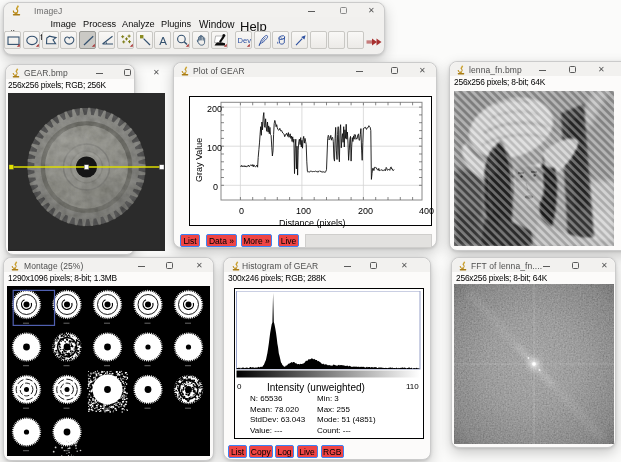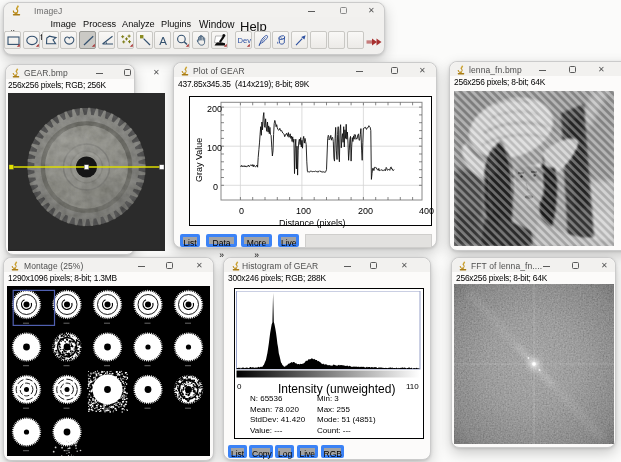--- a/index.html
+++ b/index.html
@@ -4,21 +4,21 @@
 html,body{width:621px;height:462px;overflow:hidden}
 body{font-family:"Liberation Sans",sans-serif;background:#fbfbfa;position:relative}
 .win{position:absolute;background:#fcfbfa;border:1px solid #cbcbcb;border-radius:8px;
      box-shadow:0 5px 14px rgba(0,0,0,.20), 0 1px 3px rgba(0,0,0,.12)}
 .tb{position:absolute;left:0;right:0;top:0;height:14px;background:#f2f1ef;border-radius:8px 8px 0 0}
 .tt{position:absolute;top:3px;font-size:8.5px;color:#4e4e4e;letter-spacing:.1px;white-space:nowrap}
 .mini{position:absolute;width:7px;height:1px;background:#5a5a5a;top:8px}
 .maxi{position:absolute;width:7px;height:7px;border:1px solid #5a5a5a;border-radius:1.5px;top:4px}
 .clos{position:absolute;font-size:8px;color:#555;top:2.5px}
 .stat{position:absolute;font-size:8.4px;letter-spacing:-0.2px;color:#000;white-space:nowrap}
-.btn{position:absolute;background:#a3a3a3;border:3px solid #3b82f6;
+.btn{position:absolute;background:#ef4444;border:1px solid #3b82f6;
      border-radius:2px;font-size:8.5px;color:#000;text-align:center;line-height:12px;height:13px}
 svg{position:absolute;display:block}
 </style></head><body>
 <div class="win" style="left:3px;top:2px;width:382px;height:53px;background:#f1f0ee">
     <div class="tb">
       <svg style="left:8px;top:2px" width="9" height="11" viewBox="0 0 9 11">
         <path d="M5.6,0.3 L7,1.1 L5.2,4.6 L3.8,3.8 Z" fill="#caa12c"></path>
         <path d="M4.4,3.9 C5.6,4.4 6.1,5.8 5.5,6.9 C4.9,8 3.5,8.4 2.4,7.8 C1.6,7.3 1.2,6.4 1.4,5.5" fill="none" stroke="#b8860b" stroke-width="1.1"></path>
         <rect x="0.8" y="9" width="7.4" height="1.5" rx="0.7" fill="#a87c16"></rect>
         <path d="M3.2,7.6 L5,7.6 L5.6,9 L2.6,9 Z" fill="#c49420"></path>
@@ -218,21 +218,20 @@
         <path d="M5.6,0.3 L7,1.1 L5.2,4.6 L3.8,3.8 Z" fill="#caa12c"></path>
         <path d="M4.4,3.9 C5.6,4.4 6.1,5.8 5.5,6.9 C4.9,8 3.5,8.4 2.4,7.8 C1.6,7.3 1.2,6.4 1.4,5.5" fill="none" stroke="#b8860b" stroke-width="1.1"></path>
         <rect x="0.8" y="9" width="7.4" height="1.5" rx="0.7" fill="#a87c16"></rect>
         <path d="M3.2,7.6 L5,7.6 L5.6,9 L2.6,9 Z" fill="#c49420"></path>
       </svg>
       <div class="tt" style="left:19px">Plot of GEAR</div>
       <div class="mini" style="left:182px"></div>
       <div class="maxi" style="left:217px"></div>
       <div class="clos" style="left:245px">✕</div>
     </div>
-    <div class="stat" style="left:4px;top:16px">437.85x345.35&nbsp;&nbsp;(414x219); 8-bit; 89K</div>
     <div style="position:absolute;left:15px;top:33px;width:243px;height:130px;background:#fff;border:1px solid #000"></div>
     <svg style="left:16px;top:34px" width="241" height="128" viewBox="190 97 241 128">
       <rect x="221" y="102.3" width="201" height="97.7" fill="none" stroke="#888" stroke-width="1"></rect>
       <path d="M221,107.2 H422" stroke="#d4d4d4" stroke-width="0.8"></path>
       <path d="M221,146.2 H422" stroke="#d4d4d4" stroke-width="0.8"></path>
       <path d="M221,185.3 H422" stroke="#d4d4d4" stroke-width="0.8"></path>
       <path d="M240.4,102.3 V200" stroke="#d4d4d4" stroke-width="0.8"></path>
       <path d="M301.9,102.3 V200" stroke="#d4d4d4" stroke-width="0.8"></path>
       <path d="M363.4,102.3 V200" stroke="#d4d4d4" stroke-width="0.8"></path>
       <path d="M240.4,200 v-3 M240.4,102.3 v3 M252.7,200 v-3 M252.7,102.3 v3 M265,200 v-3 M265,102.3 v3 M277.3,200 v-3 M277.3,102.3 v3 M289.6,200 v-3 M289.6,102.3 v3 M301.9,200 v-3 M301.9,102.3 v3 M314.2,200 v-3 M314.2,102.3 v3 M326.5,200 v-3 M326.5,102.3 v3 M338.8,200 v-3 M338.8,102.3 v3 M351.1,200 v-3 M351.1,102.3 v3 M363.4,200 v-3 M363.4,102.3 v3 M375.7,200 v-3 M375.7,102.3 v3 M388,200 v-3 M388,102.3 v3 M400.3,200 v-3 M400.3,102.3 v3 M412.6,200 v-3 M412.6,102.3 v3 M221,185.3 h3 M422,185.3 h-3 M221,177.5 h3 M422,177.5 h-3 M221,169.7 h3 M422,169.7 h-3 M221,161.8 h3 M422,161.8 h-3 M221,154 h3 M422,154 h-3 M221,146.2 h3 M422,146.2 h-3 M221,138.4 h3 M422,138.4 h-3 M221,130.6 h3 M422,130.6 h-3 M221,122.7 h3 M422,122.7 h-3 M221,114.9 h3 M422,114.9 h-3 M221,107.1 h3 M422,107.1 h-3" stroke="#555" stroke-width="0.7" fill="none"></path>
@@ -1494,27 +1493,27 @@
       <path d="M236.5,369 236.5,368.3 237.2,368.1 237.9,367.9 238.7,367.7 239.4,367.9 240.1,367.6 240.8,368.7 241.5,368.1 242.2,367.5 243,367.8 243.7,367.4 244.4,368.3 245.1,367.8 245.8,368.1 246.5,367.6 247.3,367.6 248,368.2 248.7,367.9 249.4,367.8 250.1,367 250.9,367.1 251.6,367.8 252.3,367 253,367.8 253.7,367.3 254.4,367.8 255.2,368 255.9,367 256.6,367.7 257.3,367.7 258,366.8 258.7,366.9 259.5,367.6 260.2,366.7 260.9,367.1 261.6,366.7 262.3,366.9 263.1,365.5 263.8,364.9 264.5,363.3 265.2,361.6 265.9,359.9 266.6,356.7 267.4,353.1 268.1,348.6 268.8,343.7 269.5,338.1 270.2,332.7 270.9,328.8 271.7,324.3 272.4,322.4 273.1,293 273.8,321.8 274.5,324.6 275.3,328.4 276,332.8 276.7,337.7 277.4,343.7 278.1,347.6 278.8,353.2 279.6,356.2 280.3,359.2 281,362.5 281.7,363.3 282.4,365 283.1,365.5 283.9,366.6 284.6,366.7 285.3,366.5 286,365.3 286.7,365.8 287.5,364.7 288.2,364 288.9,363.4 289.6,363.6 290.3,363.1 291,362.6 291.8,362 292.5,362.7 293.2,361.9 293.9,362 294.6,362.2 295.3,363.5 296.1,362.8 296.8,364.1 297.5,364.2 298.2,364.1 298.9,363.9 299.7,364.6 300.4,363.8 301.1,364.1 301.8,364.1 302.5,363.8 303.2,363.5 304,363.2 304.7,362.6 305.4,361.5 306.1,360.6 306.8,361.1 307.5,360.8 308.3,359.3 309,359.4 309.7,359.3 310.4,359.3 311.1,358.7 311.9,358.3 312.6,358.8 313.3,358.9 314,359.5 314.7,358.8 315.4,360.1 316.2,359.9 316.9,359.9 317.6,361.2 318.3,361 319,361.2 319.7,362 320.5,362.2 321.2,363.5 321.9,363.5 322.6,364.2 323.3,363.6 324.1,364.6 324.8,364.6 325.5,364.2 326.2,364.5 326.9,364.5 327.6,365.2 328.4,365.2 329.1,365 329.8,365.3 330.5,365.5 331.2,365.4 331.9,365.7 332.7,365.4 333.4,364.6 334.1,364.7 334.8,365 335.5,365.2 336.3,365.4 337,365.7 337.7,365.5 338.4,364.9 339.1,364.8 339.8,365.4 340.6,365 341.3,365 342,365.2 342.7,365.3 343.4,365.2 344.1,365.8 344.9,365.4 345.6,366 346.3,365.9 347,365.6 347.7,365.8 348.5,366.4 349.2,365.7 349.9,366.1 350.6,366.3 351.3,367 352,366.5 352.8,366.9 353.5,366.5 354.2,366.8 354.9,366.4 355.6,366.7 356.3,366.6 357.1,367.1 357.8,366.8 358.5,366.8 359.2,366.7 359.9,367.3 360.7,366.8 361.4,366.8 362.1,367 362.8,366.7 363.5,366.7 364.2,367.3 365,367.3 365.7,367.7 366.4,366.9 367.1,366.8 367.8,367.4 368.5,367.1 369.3,367.1 370,367.1 370.7,367.8 371.4,367 372.1,367.3 372.9,367.2 373.6,367.5 374.3,367.3 375,367.1 375.7,367.3 376.4,367.2 377.2,368 377.9,367.9 378.6,367.6 379.3,367.3 380,367.9 380.7,367.3 381.5,367.4 382.2,368.1 382.9,367.6 383.6,367.9 384.3,368.1 385.1,368.1 385.8,367.8 386.5,368 387.2,368 387.9,368.2 388.6,367.7 389.4,367.8 390.1,367.6 390.8,367.6 391.5,368 392.2,367.3 392.9,368.3 393.7,367.9 394.4,368 395.1,367.9 395.8,368.3 396.5,367.4 397.3,368 398,368.4 398.7,367.7 399.4,368.3 400.1,367.8 400.8,368.1 401.6,367.8 402.3,367.4 403,367.5 403.7,368 404.4,367.6 405.1,367.8 405.9,368.1 406.6,368.4 407.3,367.9 408,367.9 408.7,367.5 409.5,367.5 410.2,367.9 410.9,368.2 411.6,367.6 412.3,368.7 413,368.6 413.8,368 414.5,368 415.2,368.6 415.9,368 416.6,367.7 417.3,368.3 418.1,368.3 418.8,368.5 419.5,368.5 419.5,369Z" fill="#000"></path>
       <rect x="236.5" y="370.5" width="183.5" height="7" fill="url(#hgrad)"></rect>
       <defs>
         <linearGradient id="hgrad" x1="0" y1="0" x2="1" y2="0">
           <stop offset="0" stop-color="#000"></stop>
           <stop offset="1" stop-color="#fff"></stop>
         </linearGradient>
       </defs>
     </svg>
     <div style="position:absolute;left:13px;top:124px;font-size:8px;color:#000">0</div>
-    <div style="position:absolute;left:54px;top:124px;font-size:12px;color:#000">Intensity (unweighted)</div>
+    <div style="position:absolute;left:43px;top:124px;font-size:10px;color:#000">Intensity (unweighted)</div>
     <div style="position:absolute;left:182px;top:124px;font-size:8px;color:#000">110</div>
     <div style="position:absolute;left:26px;top:136px;font-size:8px;color:#000">N: 65536</div>
     <div style="position:absolute;left:93px;top:136px;font-size:8px;color:#000">Min: 3</div>
     <div style="position:absolute;left:26px;top:146.5px;font-size:8px;color:#000">Mean: 78.020</div>
     <div style="position:absolute;left:93px;top:146.5px;font-size:8px;color:#000">Max: 255</div>
-    <div style="position:absolute;left:26px;top:157px;font-size:8px;color:#000">StdDev: 41.420</div>
+    <div style="position:absolute;left:26px;top:157px;font-size:8px;color:#000">StdDev: 63.043</div>
     <div style="position:absolute;left:93px;top:157px;font-size:8px;color:#000">Mode: 51 (4851)</div>
     <div style="position:absolute;left:26px;top:167.5px;font-size:8px;color:#000">Value: ---</div>
     <div style="position:absolute;left:93px;top:167.5px;font-size:8px;color:#000">Count: ---</div>
     <div class="btn" style="left:4px;top:187px;width:19px">List</div>
     <div class="btn" style="left:25px;top:187px;width:23.5px">Copy</div>
     <div class="btn" style="left:51px;top:187px;width:19px">Log</div>
     <div class="btn" style="left:72.5px;top:187px;width:21px">Live</div>
     <div class="btn" style="left:96.5px;top:187px;width:23.5px">RGB</div>
   </div>
 <div class="win" style="left:451px;top:257px;width:165px;height:191px">

